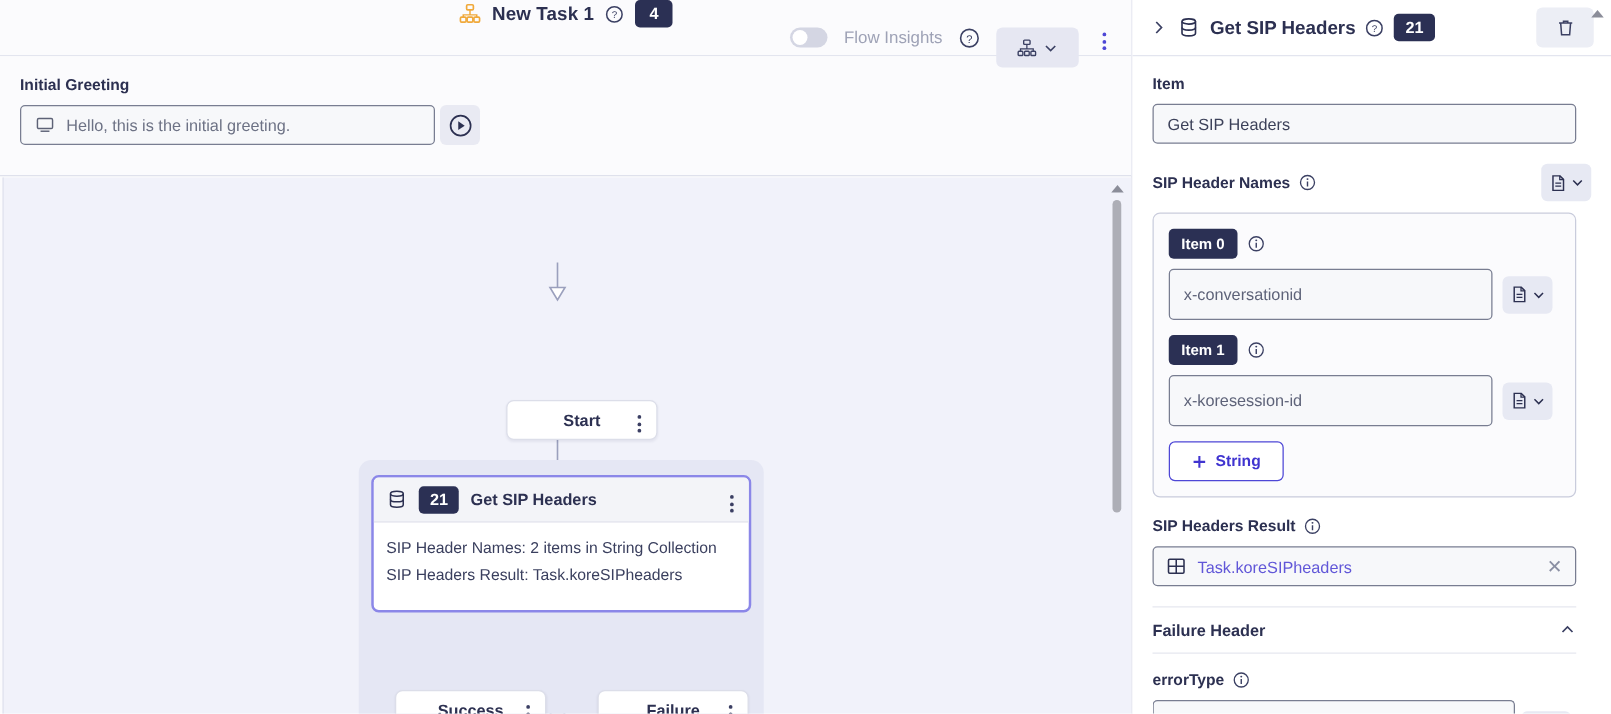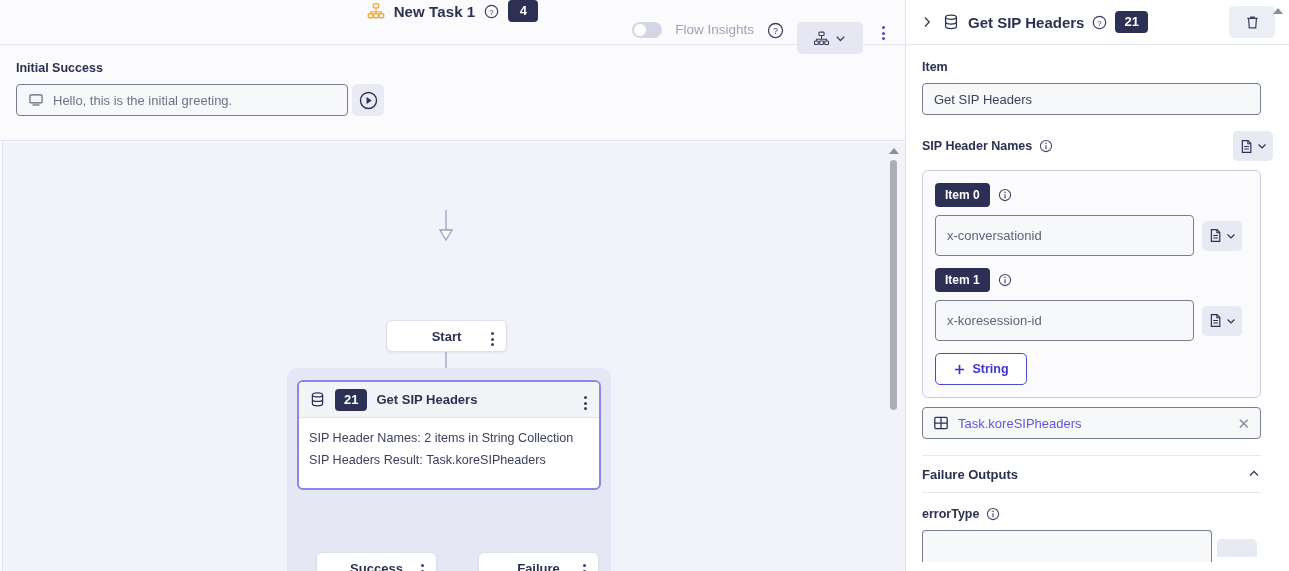--- a/index.html
+++ b/index.html
@@ -66,21 +66,21 @@
     position: absolute; top: 142px; left: 2px; right: 0; bottom: 0;
     background: #f1f2fa; border-left: 1px solid #e0e2ee; overflow: hidden;
   }
   .flowwrap { position: absolute; left: 0; top: 0; width: 100%; height: 100%; }
 
   .node {
     position: absolute; background: #ffffff; border: 1px solid #dcdee9;
     border-radius: 6px; box-shadow: 0 1px 2px rgba(40,45,80,.07);
   }
   .node-start {
-    left: 383px; top: 178px; width: 121px; height: 32px;
+    left: 402px; top: 178px; width: 121px; height: 32px;
     display: flex; align-items: center; justify-content: center;
   }
   .node-start .lbl { font-size: 13px; font-weight: bold; color: #2c3051; }
   .node-start .kebab { position: absolute; right: 6px; top: 7px; }
 
   .group-box {
     position: absolute; left: 284px; top: 226px; width: 324px; height: 337px;
     background: #e5e7f4; border-radius: 10px;
   }
 
@@ -227,21 +227,21 @@
         </span>
         <span class="kebab">
             <i></i>
             <i></i>
             <i></i>
           </span>
       </div>
     </div>
 
     <div class="greeting">
-      <div class="greet-label">Initial Success</div>
+      <div class="greet-label">Initial Greeting</div>
       <div class="greet-row">
         <div class="greet-input">
           <span>
             <svg width="16" height="16" viewBox="0 0 18 18">
                 <rect x="2.2" y="3.2" width="13.6" height="9" rx="1.2" fill="none" stroke="#5d6276" stroke-width="1.3"></rect>
                 <path d="M5 14.6h8" stroke="#5d6276" stroke-width="1.3"></path>
               </svg>
           </span>
           <span class="greet-text">Hello, this is the initial greeting.</span>
         </div>
@@ -448,50 +448,60 @@
         <div class="add-string">
           <span>
             <svg width="13" height="13" viewBox="0 0 14 14">
                 <path d="M7 2v10M2 7h10" stroke="#4034d0" stroke-width="1.8"></path>
               </svg>
           </span>
           <span>String</span>
         </div>
       </div>
 
-      <div class="chip-input">
-        <span>
-          <svg width="16" height="16" viewBox="0 0 16 16">
-              <rect x="1.8" y="2.4" width="12.4" height="11.2" rx="1" fill="none" stroke="#2c3051" stroke-width="1.25"></rect>
-              <path d="M1.8 8h12.4M8 2.4v11.2" stroke="#2c3051" stroke-width="1.25"></path>
-            </svg>
-        </span>
-        <span class="chip-text">Task.koreSIPheaders</span>
-        <span class="chip-x">✕</span>
-      </div>
-
-      <div class="sect-hdr">
-        <span class="t">Failure Outputs</span>
-        <span class="caret-up">
-          <svg width="14" height="14" viewBox="0 0 14 14">
-              <path d="M3 8.6l4-4 4 4" fill="none" stroke="#3b4063" stroke-width="1.4"></path>
-            </svg>
-        </span>
-      </div>
-
-      <div class="fld-label" style="margin-top:14px;">
-        <span>errorType</span>
+      <div class="fld-label" style="margin-top:16px;">
+        <span>SIP Headers Result</span>
         <span>
           <svg width="14" height="14" viewBox="0 0 16 16">
               <circle cx="8" cy="8" r="6.4" fill="none" stroke="#3b4063" stroke-width="1.2"></circle>
               <circle cx="8" cy="4.9" r=".9" fill="#3b4063"></circle>
               <path d="M8 7v4.6" stroke="#3b4063" stroke-width="1.3"></path>
             </svg>
         </span>
       </div>
+      <div class="chip-input">
+        <span>
+          <svg width="16" height="16" viewBox="0 0 16 16">
+              <rect x="1.8" y="2.4" width="12.4" height="11.2" rx="1" fill="none" stroke="#2c3051" stroke-width="1.25"></rect>
+              <path d="M1.8 8h12.4M8 2.4v11.2" stroke="#2c3051" stroke-width="1.25"></path>
+            </svg>
+        </span>
+        <span class="chip-text">Task.koreSIPheaders</span>
+        <span class="chip-x">✕</span>
+      </div>
+
+      <div class="sect-hdr">
+        <span class="t">Failure Header</span>
+        <span class="caret-up">
+          <svg width="14" height="14" viewBox="0 0 14 14">
+              <path d="M3 8.6l4-4 4 4" fill="none" stroke="#3b4063" stroke-width="1.4"></path>
+            </svg>
+        </span>
+      </div>
+
+      <div class="fld-label" style="margin-top:14px;">
+        <span>errorType</span>
+        <span>
+          <svg width="14" height="14" viewBox="0 0 16 16">
+              <circle cx="8" cy="8" r="6.4" fill="none" stroke="#3b4063" stroke-width="1.2"></circle>
+              <circle cx="8" cy="4.9" r=".9" fill="#3b4063"></circle>
+              <path d="M8 7v4.6" stroke="#3b4063" stroke-width="1.3"></path>
+            </svg>
+        </span>
+      </div>
       <div style="position:relative;">
         <div class="stub-input"></div>
         <div class="stub-btn" style="top:9px;"></div>
       </div>
     </div>
 
     <div class="rp-scroll-up"></div>
   </div>
 </div>
 

